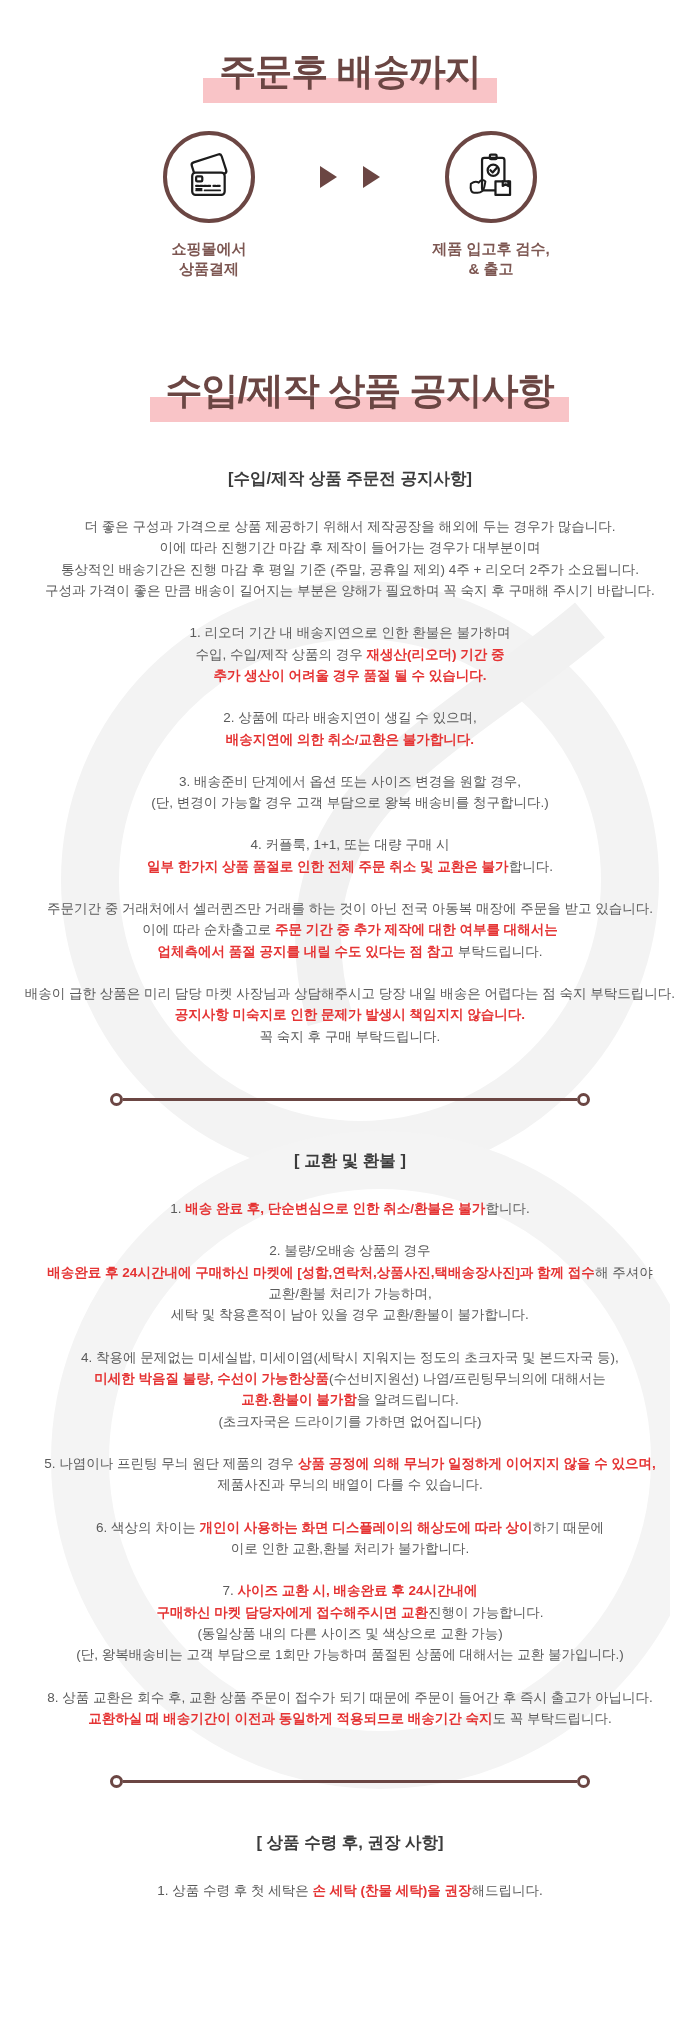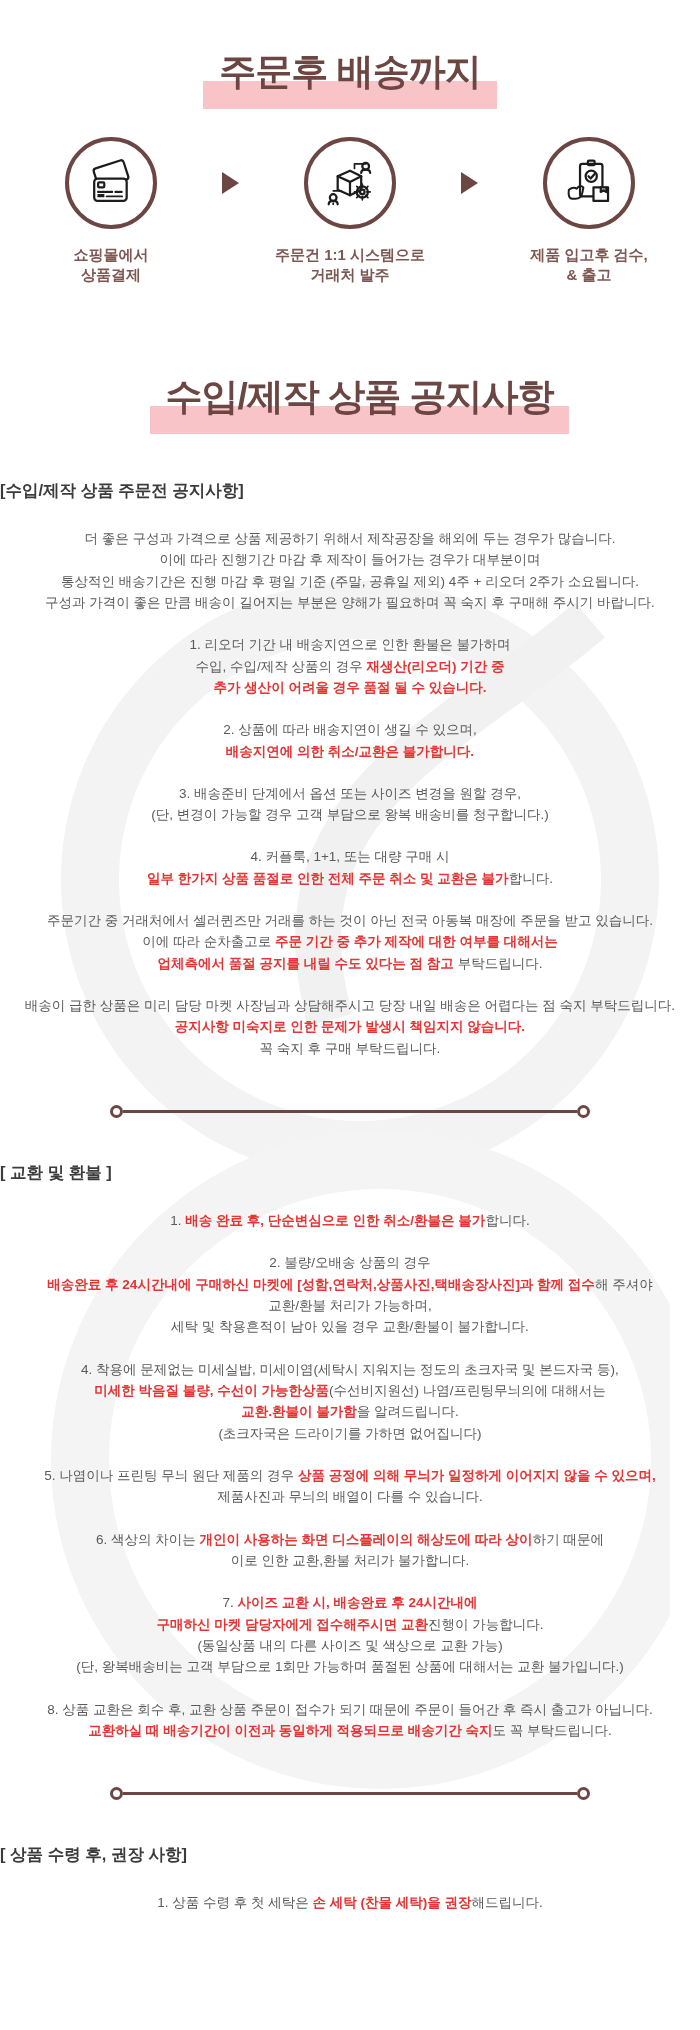--- a/index.html
+++ b/index.html
@@ -6,37 +6,37 @@
     --brown:#6b4643; --pink:#f9c4c7; --red:#e53434; --gray:#5a5a5a; --dark:#3b3b3b;
   }
   *{margin:0;padding:0;box-sizing:border-box;}
   body{background:#fff;font-family:"Liberation Sans","DejaVu Sans",sans-serif;}
   .page{position:relative;width:700px;min-height:2030px;margin:0 auto;background:#fff;overflow:hidden;padding-top:48px;}
   .watermark{position:absolute;top:500px;left:50%;transform:translateX(-50%);z-index:0;pointer-events:none;}
   .content{position:relative;z-index:1;}
   .big-title{text-align:center;}
   .big-title .hl{
     display:inline-block;font-size:37px;font-weight:800;color:var(--brown);
-    letter-spacing:-1px;line-height:1.1;padding:4px 16px 16px 16px;
+    letter-spacing:-1px;line-height:1.1;padding:4px 16px 10px 16px;
     background:linear-gradient(to bottom, transparent 54%, var(--pink) 54%);
   }
   .title-gap1{margin-top:30px;}
   
   .process-row{display:flex;justify-content:center;align-items:center;gap:26px;margin-top:28px;}
   .step{display:flex;flex-direction:column;align-items:center;width:170px;}
   .step-circle{
     width:92px;height:92px;border:4px solid var(--brown);border-radius:50%;
     display:flex;align-items:center;justify-content:center;background:#fff;
   }
   .step-label{margin-top:16px;text-align:center;font-size:15px;line-height:1.35;color:#7d5752;font-weight:600;}
   .arrow{width:0;height:0;border-left:17px solid var(--brown);border-top:11px solid transparent;border-bottom:11px solid transparent;margin-bottom:56px;}
   .title2{margin-top:88px;margin-left:19px;}
   
   .sections{margin-top:46px;}
-  .sec-heading{font-size:16.5px;font-weight:700;color:var(--dark);margin:34px 0 26px 0;}
+  .sec-heading{text-align:center;font-size:16.5px;font-weight:700;color:var(--dark);margin:34px 0 26px 0;}
   .block{margin:0 auto 21px auto;max-width:660px;}
   .line{text-align:center;font-size:13.5px;line-height:1.58;}
   .plain{color:var(--gray);}
   .red{color:var(--red);font-weight:700;}
   .divider{display:flex;align-items:center;justify-content:center;margin:46px auto 44px auto;width:480px;}
   .dot{width:13px;height:13px;border:3px solid var(--brown);border-radius:50%;background:#fff;flex:0 0 auto;}
   .rule{flex:1;height:3px;background:var(--brown);}
   .step-icon{display:block;}
 </style>
 </head>
@@ -71,40 +71,20 @@
           </svg>
         </div>
         <div class="step-label">
           <div>쇼핑몰에서</div>
           <div>상품결제</div>
         </div>
       </div>
 
       <div class="arrow"></div>
 
-      <div class="step">
-        <div class="step-circle">
-          <svg class="step-icon" width="56" height="56" viewBox="0 0 100 100" fill="none" stroke="#1c1c1c" stroke-width="4" stroke-linecap="round" stroke-linejoin="round">
-            <path d="M28 38 L50 28 L70 38 L70 62 L50 72 L28 62 Z"></path>
-            <path d="M28 38 L50 48 L70 38 M50 48 L50 72"></path>
-            <circle cx="78" cy="20" r="6"></circle>
-            <path d="M70 32 q0 -6 8 -6 q8 0 8 6"></path>
-            <circle cx="20" cy="76" r="6"></circle>
-            <path d="M12 88 q0 -6 8 -6 q8 0 8 6"></path>
-            <path d="M58 16 L78 16 M58 16 L58 24 M20 86 L20 88 M20 64 L34 64" stroke-width="3"></path>
-            <circle cx="72" cy="66" r="10"></circle>
-            <circle cx="72" cy="66" r="4"></circle>
-            <path d="M72 52 v6 M72 74 v6 M58 66 h6 M80 66 h6 M62 56 l4 4 M78 72 l4 4 M82 56 l-4 4 M66 72 l-4 4" stroke-width="3"></path>
-          </svg>
-        </div>
-        <div class="step-label">
-          <div>주문건 1:1 시스템으로</div>
-          <div>거래처 발주</div>
-        </div>
-      </div>
 
       <div class="arrow"></div>
 
       <div class="step">
         <div class="step-circle">
           <svg class="step-icon" width="56" height="56" viewBox="0 0 100 100" fill="none" stroke="#1c1c1c" stroke-width="4" stroke-linecap="round" stroke-linejoin="round">
             <rect x="34" y="16" width="40" height="58" rx="4"></rect>
             <rect x="48" y="10" width="12" height="8" rx="2"></rect>
             <circle cx="54" cy="38" r="10"></circle>
             <path d="M49 38 l4 4 l7 -8"></path>

